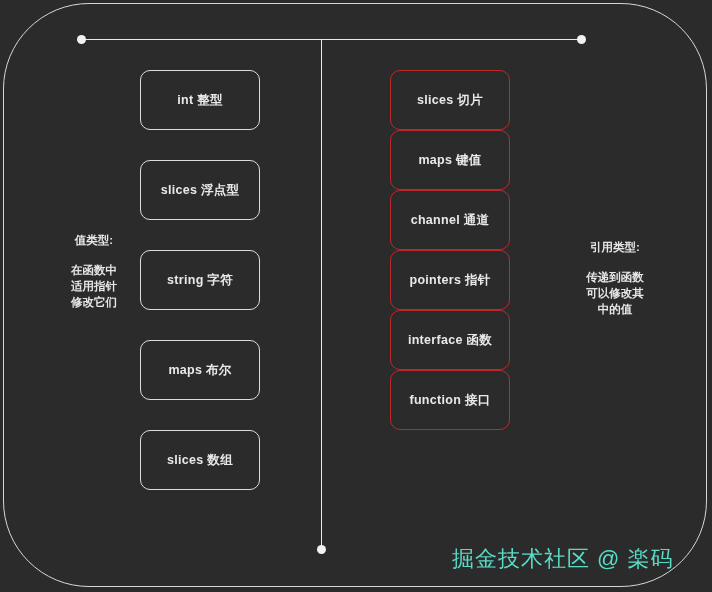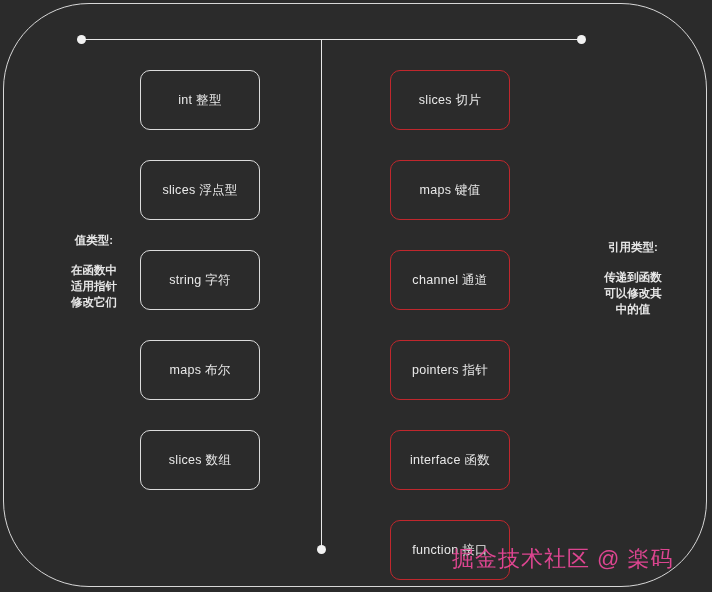--- a/index.html
+++ b/index.html
@@ -61,20 +61,21 @@
     top: 40px;
     width: 1.6px;
     height: 509px;
     background: #e8e8e8;
   }
 
   
   .col {
     position: absolute;
     width: 120px;
+    font-weight: bold;
   }
   .col-left  { left: 140px; top: 70px; }
   .col-right { left: 390px; top: 70px; }
 
   .type-box {
     width: 120px;
     height: 60px;
     box-sizing: border-box;
     border-radius: 10px;
     display: flex;
@@ -84,44 +85,43 @@
     font-size: 12.5px;
     letter-spacing: 0.3px;
     background: transparent;
   }
   .col-left .type-box {
     border: 1.3px solid #dcdcdc;
     margin-bottom: 30px;
   }
   .col-right .type-box {
     border: 1.3px solid #c0272d;
-    margin-bottom: 30px;
   }
   .col-left .type-box:last-child,
   .col-right .type-box:last-child { margin-bottom: 0; }
 
   
   .side-note {
     position: absolute;
     color: #e6e6e6;
     font-size: 11.5px;
     line-height: 16px;
     font-weight: bold;
   }
   .note-left  { left: 44px;  top: 232px; width: 100px; text-align: center; }
-  .note-right { left: 578px; top: 239px; width: 110px; text-align: center; }
+  .note-right { left: 560px; top: 239px; width: 110px; text-align: center; }
   .note-title { margin-bottom: 14px; display: block; }
   .note-body  { display: block; white-space: pre-line; }
 
   
   .watermark {
     position: absolute;
     left: 452px;
     top: 544px;
-    color: #ec4899;
+    color: #5eead4;
     font-size: 22px;
     letter-spacing: 1px;
     opacity: 0.92;
     white-space: nowrap;
   }
 </style>
 </head>
 <body>
 
 <div id="canvas">

